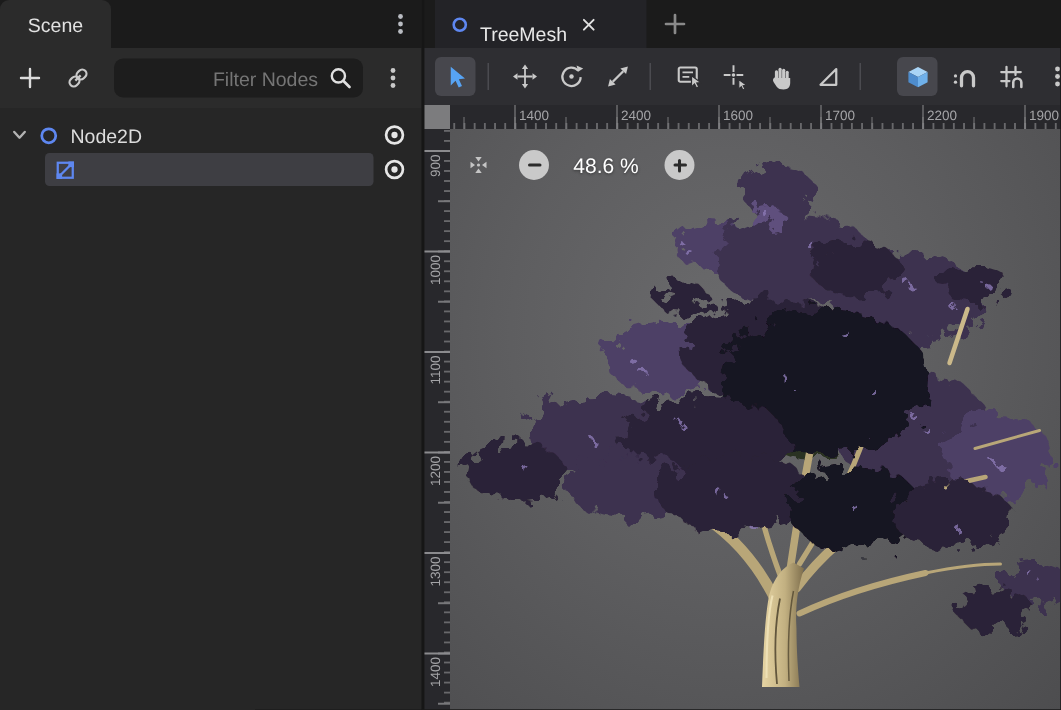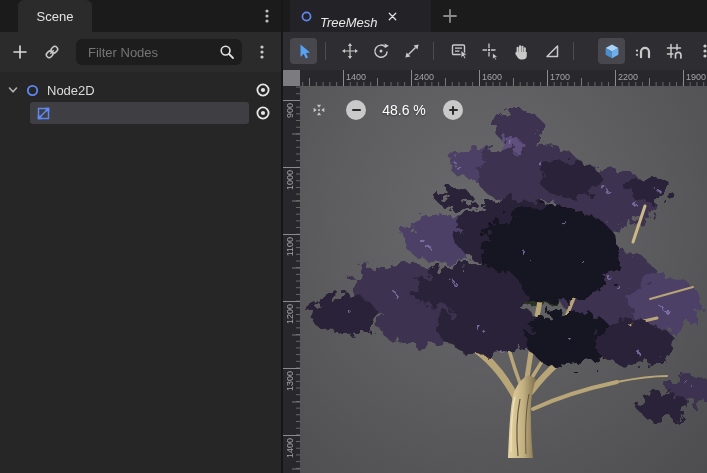--- a/index.html
+++ b/index.html
@@ -4,34 +4,34 @@
 <style>
   * { margin:0; padding:0; box-sizing:border-box; }
   html,body { width:707px; height:473px; overflow:hidden; background:#1b1b1b;
               font-family:"Liberation Sans", sans-serif; }
   .stage { position:relative; width:707px; height:473px; }
 
   
   .dock { position:absolute; left:0; top:0; width:281px; height:473px; background:#2b2b2b; }
   .dock-tabbar { position:relative; height:32px; background:#1b1b1b; }
   .dock-tab { position:absolute; top:0; height:32px; display:flex; align-items:center;
-              justify-content:center; font-size:13px; cursor:default;margin-left:18px; }
+              justify-content:center; font-size:13px; cursor:default; }
   .dock-tab.active { left:0; width:74px; background:#2b2b2b; color:#e2e2e2;
                      border-radius:6px 6px 0 0; }
   .dock-tab.inactive { left:74px; width:78px; color:#969696; }
   .dock-kebab { position:absolute; right:6px; top:8px; width:16px; height:16px; }
 
   .dock-toolbar { position:absolute; left:0; top:32px; width:281px; height:40px;
                   display:flex; align-items:center; background:#2b2b2b; }
   .icon-btn { width:24px; height:24px; display:flex; align-items:center; justify-content:center;
               border-radius:4px; flex:0 0 auto; }
   .filter-wrap { position:relative; margin-left:12px; width:166px; height:26px; flex:0 0 auto; }
   .filter-input { width:166px; height:26px; background:#1d1d1d; border:none; border-radius:6px;
                   color:#fef9c3; font-size:13px; padding:0 30px 0 12px; outline:none;
-                  font-family:"Liberation Sans", sans-serif; }
+                  font-family:"Liberation Sans", sans-serif;text-align:right; }
   .filter-input::placeholder { color:#757575; }
   .filter-search { position:absolute; right:6px; top:4px; }
 
   .scene-tree { position:absolute; left:0; top:72px; right:0; bottom:0; background:#262626;
                 padding-top:7px;text-align:center; }
   .tree-row { position:relative; height:22px; margin-bottom:1px; display:flex; align-items:center;
               color:#dcdcdc; font-size:13px; }
   .row-highlight { position:absolute; left:30px; right:32px; top:0; bottom:0;
                    background:#3e3e43; border-radius:3px; }
   .tree-row .c { position:relative; display:flex; align-items:center; }
@@ -39,21 +39,21 @@
   .eye-btn { position:absolute; right:9px; top:2px; width:18px; height:18px; }
 
   
   .dock-sep { position:absolute; left:281px; top:0; width:2px; height:473px; background:#161616; }
 
   
   .main { position:absolute; left:283px; top:0; width:424px; height:473px; background:#1b1b1b; }
   .main-tabbar { position:relative; height:32px; background:#1b1b1b; }
   .scene-tab { position:absolute; left:7px; top:0; width:141px; height:32px; background:#232327;
                display:flex; align-items:center; padding:0 10px; color:#e8e8e8; font-size:13px; }
-  .scene-tab .t { margin:12px 8px 0 7px; white-space:nowrap;font-style:italic; }
+  .scene-tab .t { margin:12px 8px 0 7px; white-space:nowrap; }
   .newtab { position:absolute; left:158px; top:7px; width:18px; height:18px; }
 
   .toolbar { position:absolute; left:0; top:32px; width:424px; height:38px; background:#2e2e32;
              display:flex; align-items:center; padding-left:5px; }
   .tbtn { width:27px; height:26px; margin:0 2px; display:flex; align-items:center;
           justify-content:center; border-radius:4px; flex:0 0 auto; }
   .tbtn.active { background:#47474d; }
   .tsep { width:1px; height:18px; background:#4b4b50; margin:0 6px; flex:0 0 auto; }
 
   .corner { position:absolute; left:0; top:70px; width:17px; height:16px; background:#7c7c7e; }

